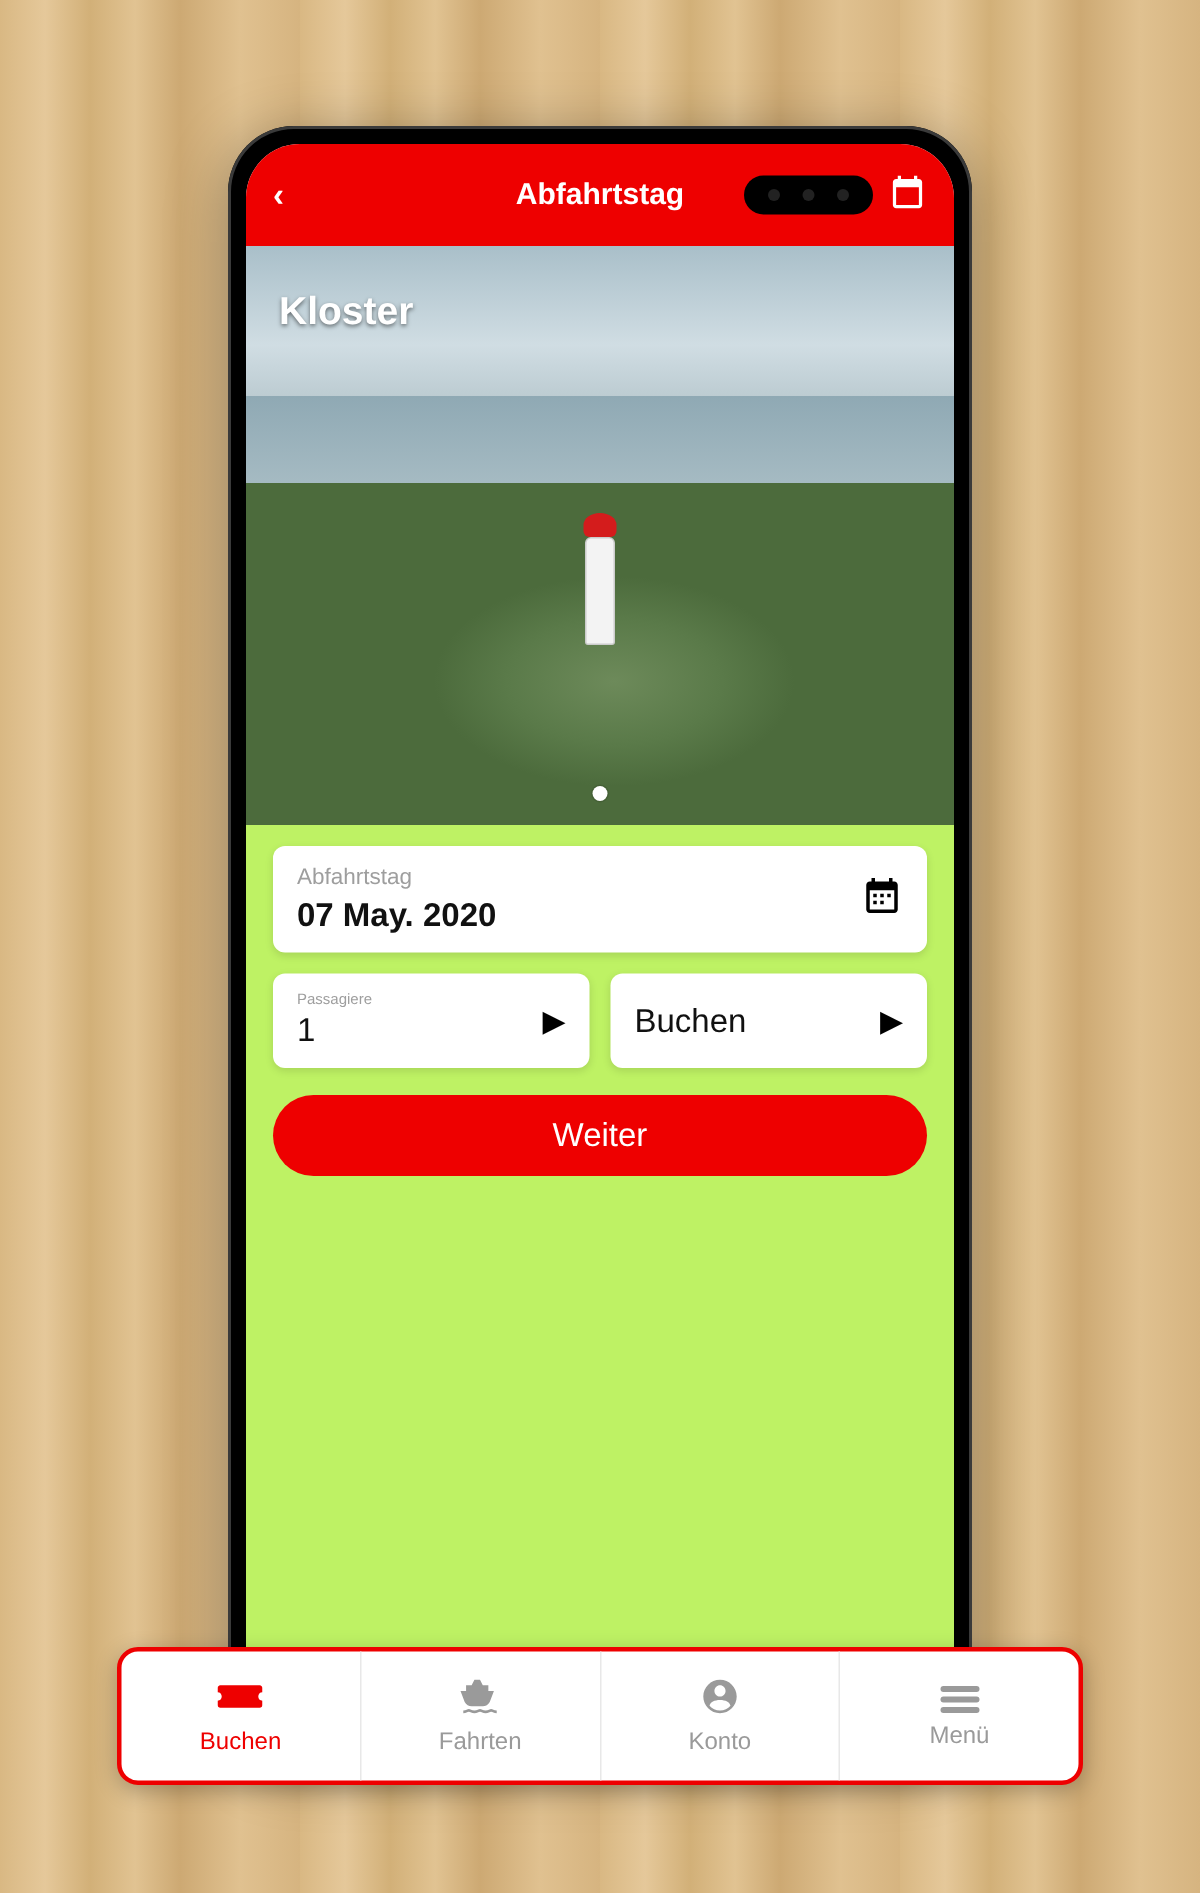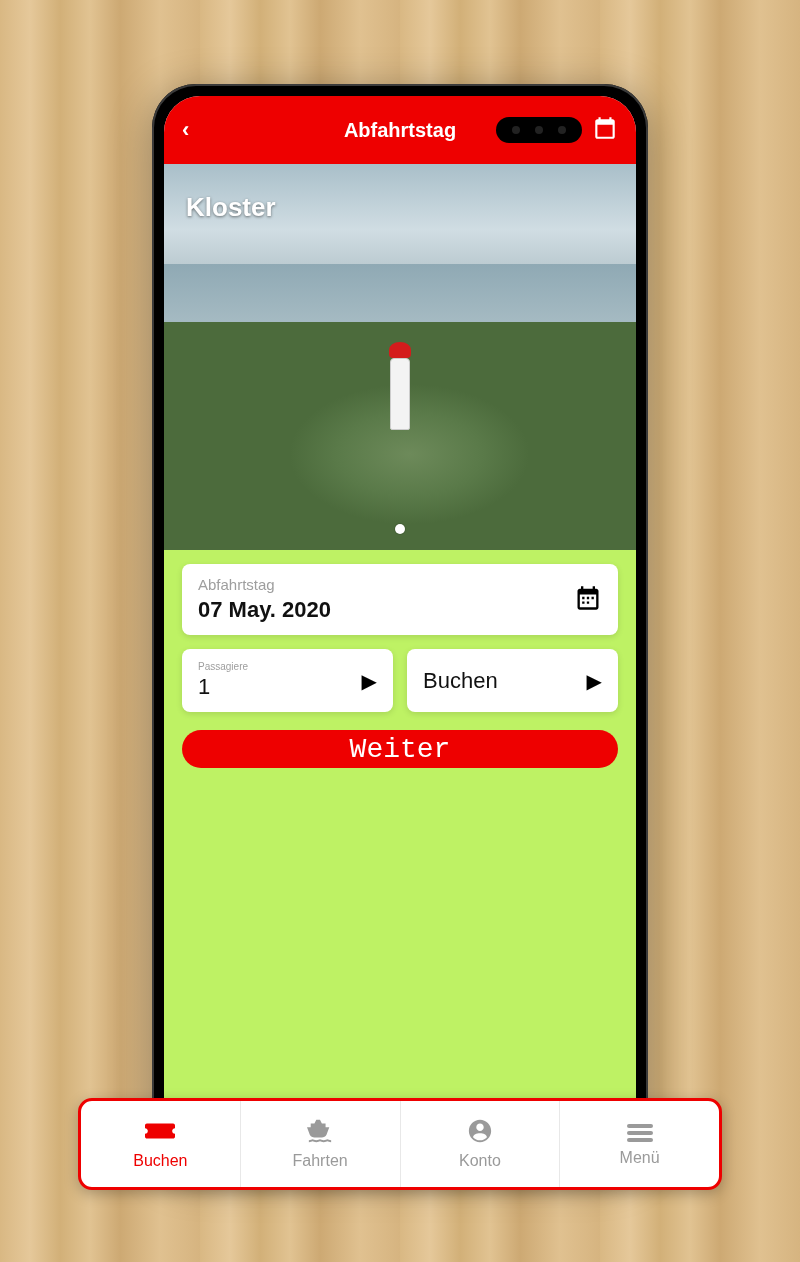--- a/index.html
+++ b/index.html
@@ -108,22 +108,22 @@
     flex:1; background:#fff; border-radius:8px;
     box-shadow:0 2px 6px rgba(0,0,0,.12);
     padding:12px 16px;
     display:flex; align-items:center; justify-content:space-between;
   }
   .sel .col{display:flex; flex-direction:column;}
   .sel .lbl{color:#9e9e9e; font-size:10px; margin-bottom:2px;}
   .sel .val{color:#111; font-size:22px;}
   .sel .arr{font-size:20px;}
   .cta{
-    width:100%; height:38px; border:none; border-radius:28px;
-    background:#ee0000; color:#fff; font-size:28px; cursor:pointer;font-family:Liberation Mono, monospace;
+    width:100%; height:54px; border:none; border-radius:28px;
+    background:#ee0000; color:#fff; font-size:22px; cursor:pointer;
   }
   
   .bottom-nav{
     position:absolute;
     left:78px; right:78px;
     bottom:72px;
     height:92px;
     background:#fff;
     border:3px solid #ee0000;
     border-radius:14px;

